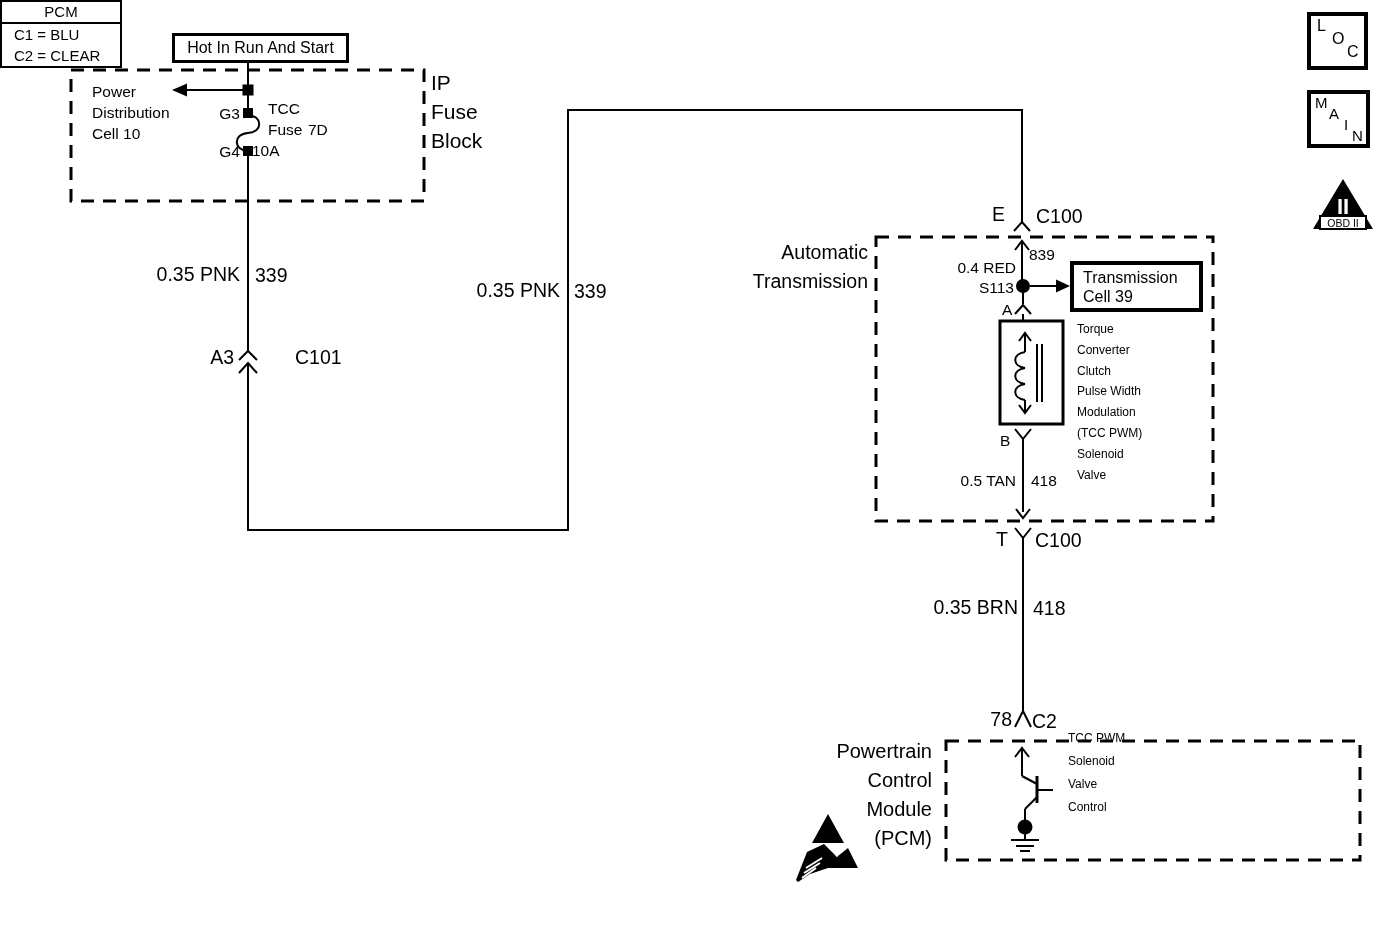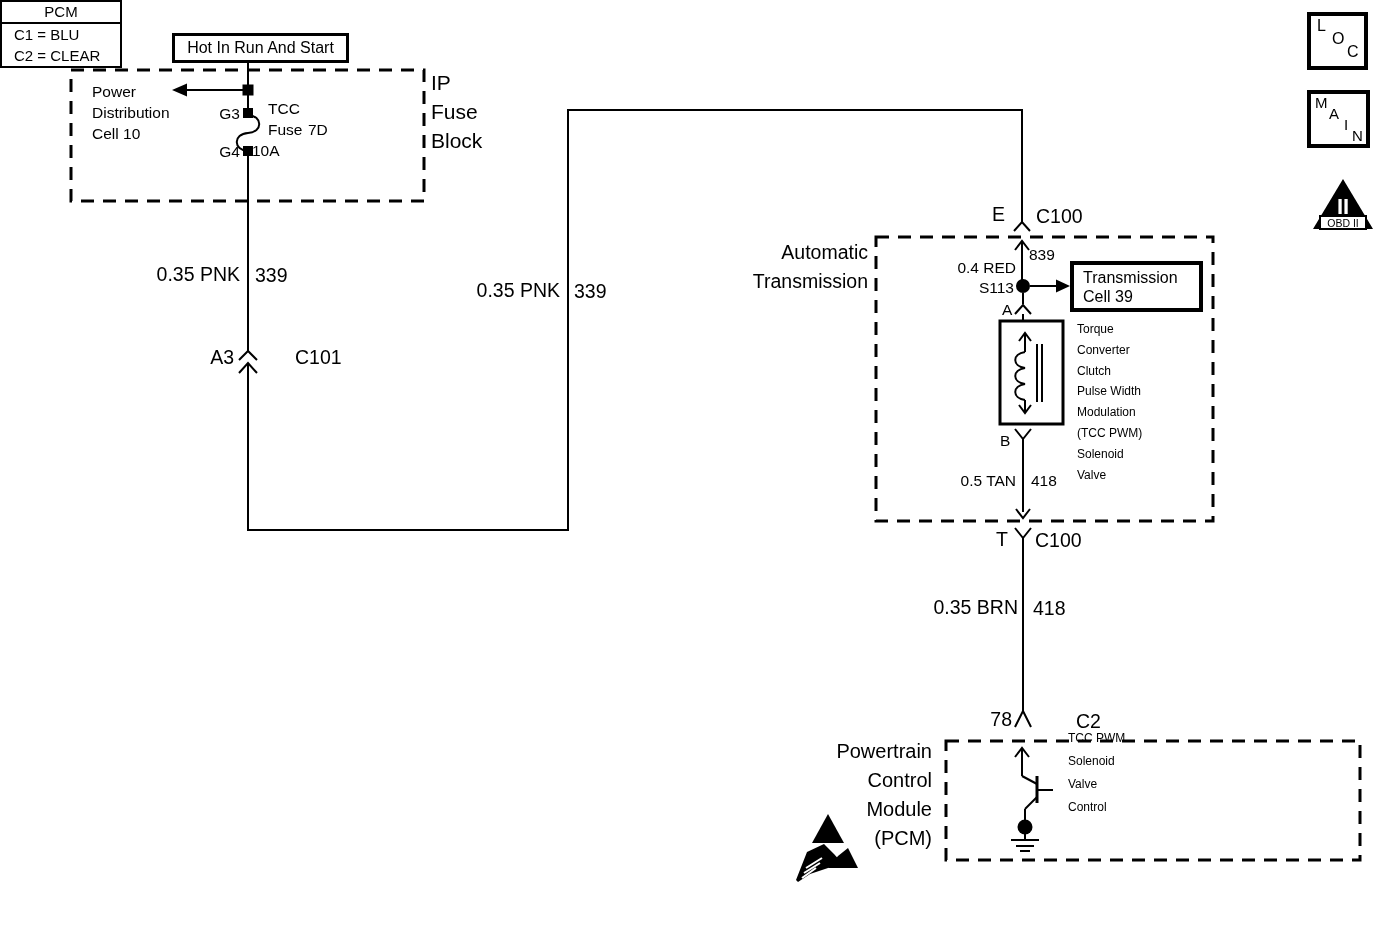--- a/index.html
+++ b/index.html
@@ -193,21 +193,21 @@
   <div class="abs lbl-sm rt" style="left:936px;top:470px;width:80px;">0.5 TAN</div>
   <div class="abs lbl-sm" style="left:1031px;top:470px;">418</div>
 
   <div class="abs lbl-big" style="left:996px;top:528px;">T</div>
   <div class="abs lbl-big" style="left:1035px;top:529px;">C100</div>
 
   <div class="abs lbl-big rt" style="left:908px;top:596px;width:110px;">0.35 BRN</div>
   <div class="abs lbl-big" style="left:1033px;top:597px;">418</div>
 
   <div class="abs lbl-big rt" style="left:955px;top:708px;width:57px;">78</div>
-  <div class="abs lbl-big" style="left:1032px;top:710px;margin-left:44px;">C2</div>
+  <div class="abs lbl-big" style="left:1032px;top:710px;">C2</div>
 
   <div class="abs ml rt" style="left:772px;top:737px;width:160px;font-size:20px;line-height:29px;">Powertrain
 Control
 Module
 (PCM)</div>
   <div class="abs ml" style="left:1068px;top:727px;font-size:12px;line-height:23px;">TCC PWM
 Solenoid
 Valve
 Control</div>
 

